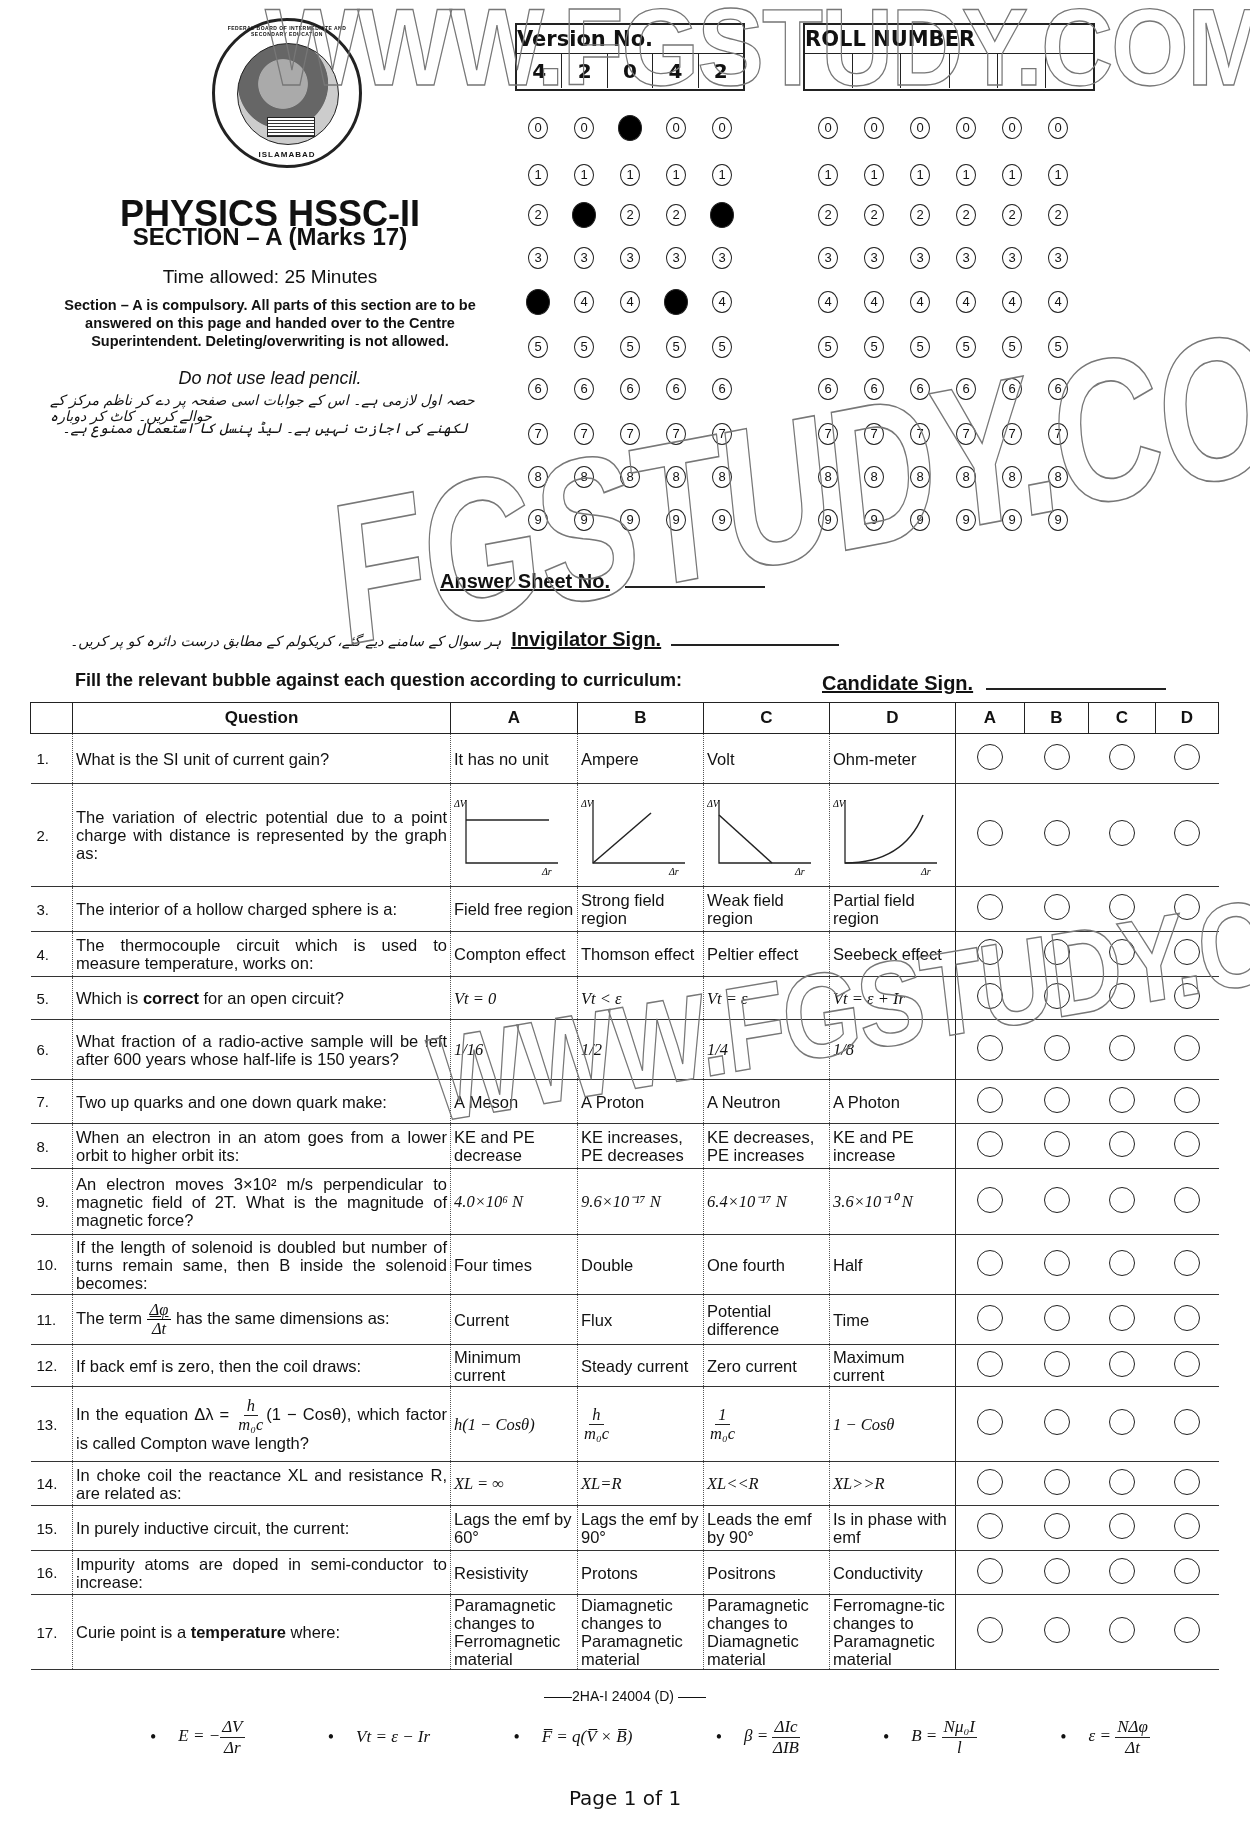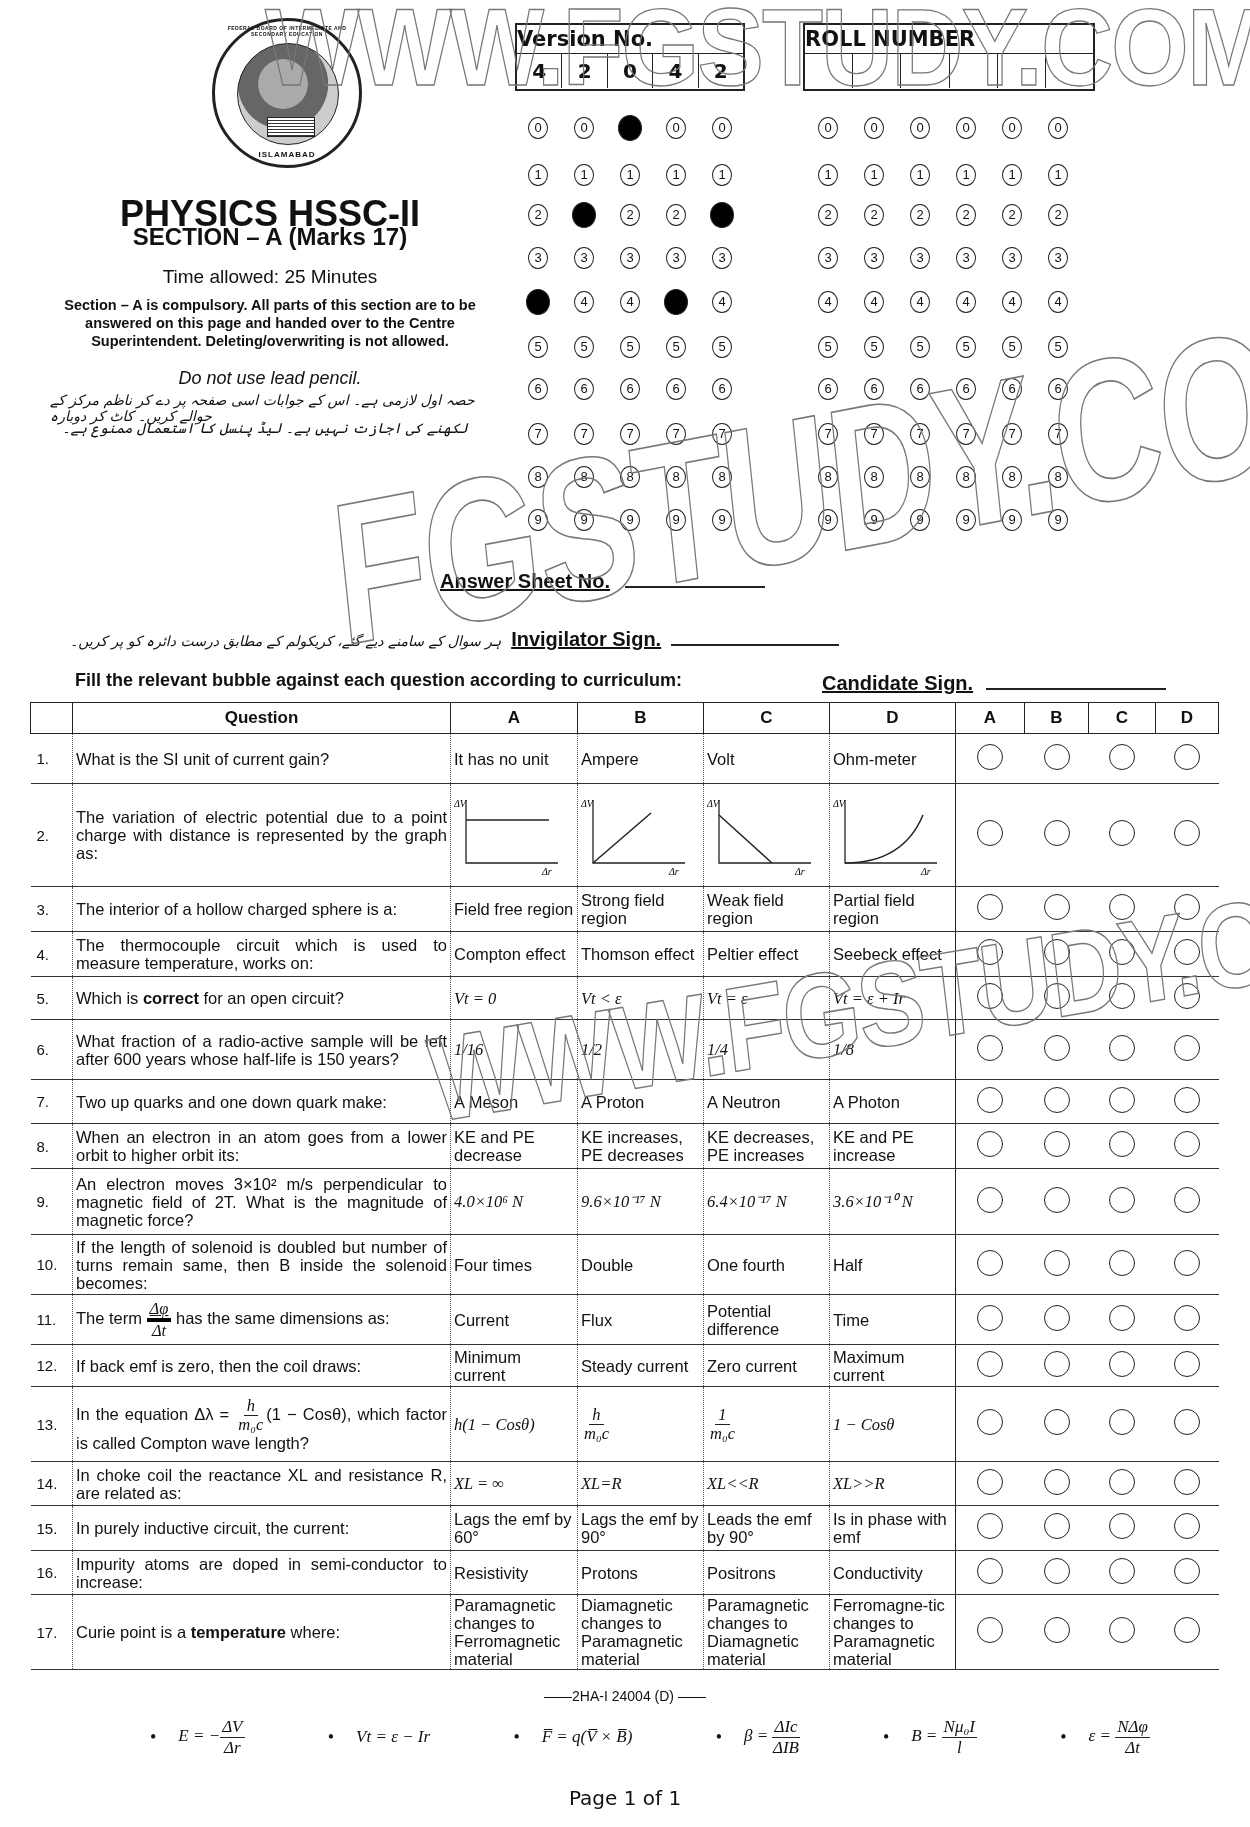--- a/index.html
+++ b/index.html
@@ -391,21 +391,21 @@
         <td class="opt v"><span>One fourth</span></td>
         <td class="opt v"><span>Half</span></td>
         <td class="ans first-ans"><span class="circ"></span></td>
         <td class="ans "><span class="circ"></span></td>
         <td class="ans "><span class="circ"></span></td>
         <td class="ans "><span class="circ"></span></td>
       </tr>
       <tr style="height: 50px;">
         <td class="num">11.</td>
         <td class="qt v"><span>The term </span><span style="display:inline-flex;flex-direction:column;align-items:center;vertical-align:middle;font-family:'Liberation Serif',serif;font-style:italic;">
-            <span style="border-bottom:4px solid #000000;padding:0 3px;text-decoration:underline;">Δφ</span>
+            <span style="border-bottom:1px solid #000000;padding:0 3px;text-decoration:underline;">Δφ</span>
             <span style="padding:0 3px;">Δt</span>
           </span><span> has the same dimensions as:</span></td>
         <td class="opt v"><span>Current</span></td>
         <td class="opt v"><span>Flux</span></td>
         <td class="opt v"><span>Potential difference</span></td>
         <td class="opt v"><span>Time</span></td>
         <td class="ans first-ans"><span class="circ"></span></td>
         <td class="ans "><span class="circ"></span></td>
         <td class="ans "><span class="circ"></span></td>
         <td class="ans "><span class="circ"></span></td>

